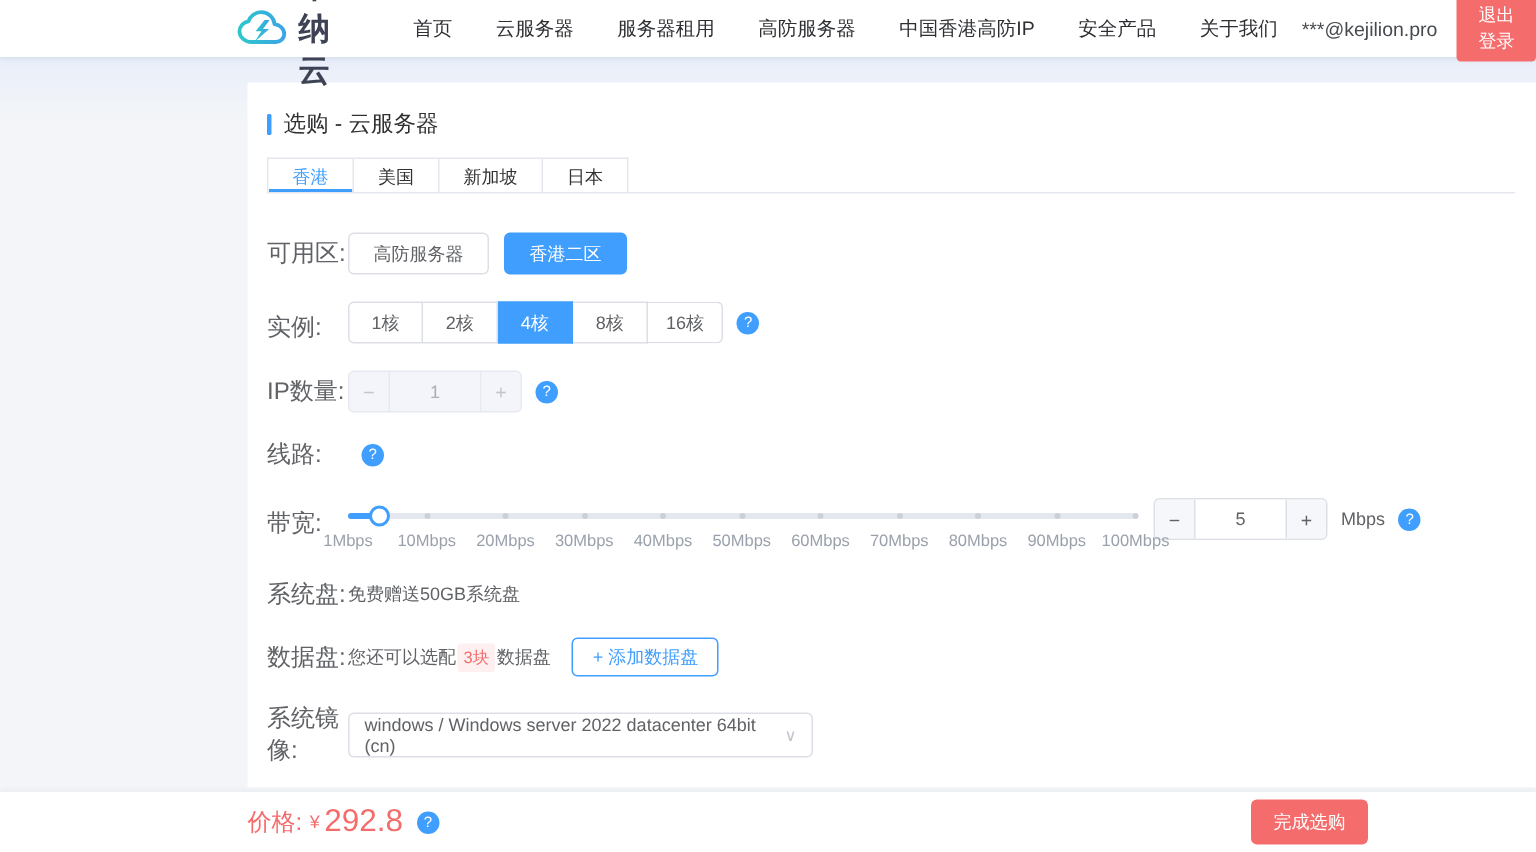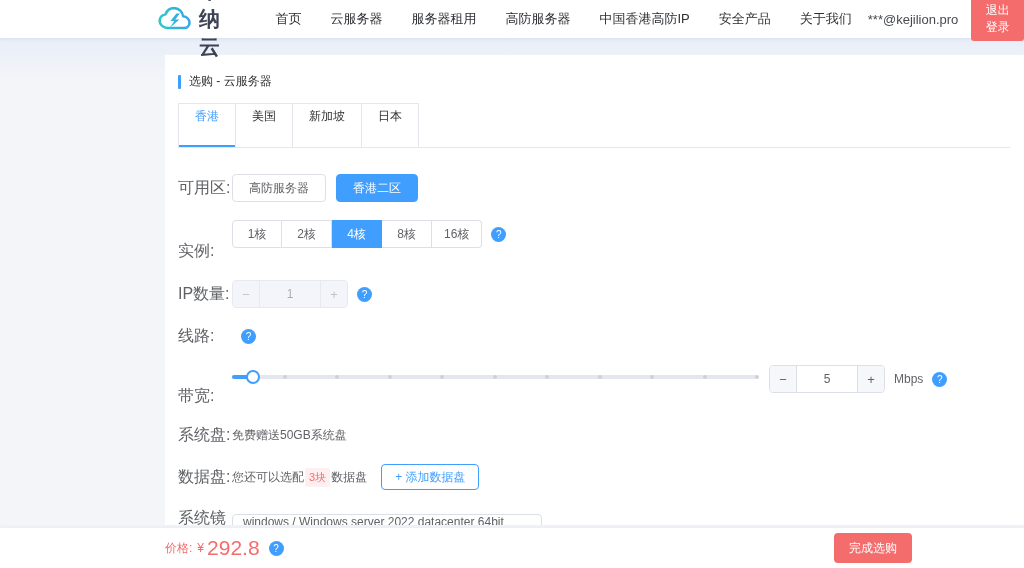--- a/index.html
+++ b/index.html
@@ -14,32 +14,32 @@
   .nav-item { font-size:13px; color:#2d2f33; cursor:pointer; white-space:nowrap; }
   .user-email { margin-left:16px; font-size:13px; color:#46494e; }
   .logout-btn { margin-left:13px; background:#f56c6c; color:#fff; border:none; border-radius:3px; font-size:12px; padding:5px 9px; cursor:pointer; }
 
   
   .main-bg { height:490px; background:linear-gradient(180deg,#e8eef9 0,#f3f5f8 42px); }
   .card { margin-left:165px; height:470px; background:#fff; overflow:hidden; padding:18px 14px 0 13px; position:relative; top:17px; }
 
   .section-title { display:flex; align-items:center; gap:8px; }
   .title-bar { width:3px; height:14px; background:#409eff; border-radius:1px; }
-  .title-text { font-size:12px; color:#303133; }
+  .title-text { font-size:15px; color:#303133; }
 
   .tabs { display:flex; margin-top:13px; border-bottom:1px solid #e4e7ed; }
-  .tab { height:44px; line-height:25px; padding:0 16px; font-size:12px; color:#303133; background:#fff; border:1px solid #e4e7ed; border-right:none; border-bottom:none; cursor:pointer; }
+  .tab { height:23px; line-height:25px; padding:0 16px; font-size:12px; color:#303133; background:#fff; border:1px solid #e4e7ed; border-right:none; border-bottom:none; cursor:pointer; }
   .tab:last-of-type { border-right:1px solid #e4e7ed; }
   .tab.active { color:#409eff; box-shadow:inset 0 -2px 0 #409eff; }
 
   .form { margin-top:26px; }
   .row { display:flex; align-items:center; margin-bottom:18px; }
   .row-label { width:54px; flex-shrink:0; font-size:16px; color:#606266; }
   .row-top { align-items:flex-start; }
-  .row-top .row-label { margin-top:21px; }
+  .row-top .row-label { margin-top:7px; }
 
   .btn-opt { height:28px; padding:0 16px; margin-right:10px; font-size:12px; color:#606266; background:#fff; border:1px solid #dcdfe6; border-radius:4px; cursor:pointer; }
   .btn-opt.active { background:#409eff; border-color:#409eff; color:#fff; }
 
   .seg-group { display:inline-flex;align-items:flex-end; }
   .seg { min-width:50px; height:28px; line-height:26px; padding:0 12px; text-align:center; font-size:12px; color:#606266; background:#fff; border:1px solid #dcdfe6; border-left:none; cursor:pointer; }
   .seg:first-child { border-left:1px solid #dcdfe6; border-radius:4px 0 0 4px; }
   .seg:last-child { border-radius:0 4px 4px 0; }
   .seg.active { background:#409eff; border-color:#409eff; color:#fff; }
   .stack { display:flex; flex-direction:column; gap:6px; }
@@ -69,21 +69,21 @@
   .plain-text { font-size:12px; color:#606266; }
   .badge { display:inline-block; background:#fef0f0; color:#f56c6c; font-size:11px; padding:2px 4px; border-radius:2px; margin:0 1px; }
   .add-disk-btn { margin-left:14px; height:26px; padding:0 13px; background:#fff; border:1px solid #409eff; color:#409eff; font-size:12px; border-radius:4px; cursor:pointer; }
 
   .select-box { width:310px; height:30px; border:1px solid #dcdfe6; border-radius:4px; display:flex; align-items:center; justify-content:space-between; padding:0 10px; font-size:12px; color:#606266; background:#fff; cursor:pointer; }
   .select-arrow { color:#c0c4cc; font-size:11px; }
 
   
   .footer { position:fixed; left:0; bottom:0; width:1024px; height:40px; background:#fff; display:flex; align-items:center; padding:0 112px 0 165px; box-shadow:0 -1px 4px rgba(30,60,100,.06); z-index:20; }
   .price-group { display:flex; align-items:center; }
-  .price-label { font-size:12px; color:#f56c6c; }
+  .price-label { font-size:16px; color:#f56c6c; }
   .price-cur { font-size:12px; color:#f56c6c; margin-left:5px; }
   .price-val { font-size:21px; color:#f56c6c; margin-left:3px; }
   .footer-spacer { flex:1; }
   .btn-plain { height:30px; padding:0 14px; background:#fff; border:1px solid #dcdfe6; border-radius:4px; font-size:12px; color:#606266; cursor:pointer; }
   .btn-danger { height:30px; padding:0 15px; background:#f56c6c; border:none; border-radius:4px; font-size:12px; color:#fff; margin-left:10px; cursor:pointer; }
 </style>
 </head>
 <body>
 
 <div class="navbar">
@@ -180,20 +180,33 @@
               <span class="slider-dot" style="left:30%"></span>
               <span class="slider-dot" style="left:40%"></span>
               <span class="slider-dot" style="left:50%"></span>
               <span class="slider-dot" style="left:60%"></span>
               <span class="slider-dot" style="left:70%"></span>
               <span class="slider-dot" style="left:80%"></span>
               <span class="slider-dot" style="left:90%"></span>
               <span class="slider-dot" style="left:100%"></span>
               <div class="slider-handle"></div>
             </div>
+            <div class="slider-labels">
+              <span style="left:0%">1Mbps</span>
+              <span style="left:10%">10Mbps</span>
+              <span style="left:20%">20Mbps</span>
+              <span style="left:30%">30Mbps</span>
+              <span style="left:40%">40Mbps</span>
+              <span style="left:50%">50Mbps</span>
+              <span style="left:60%">60Mbps</span>
+              <span style="left:70%">70Mbps</span>
+              <span style="left:80%">80Mbps</span>
+              <span style="left:90%">90Mbps</span>
+              <span style="left:100%">100Mbps</span>
+            </div>
           </div>
           <div class="bw-right">
             <div class="stepper">
               <button class="st-btn">−</button>
               <input class="st-val" value="5" style="">
               <button class="st-btn">+</button>
             </div>
             <span class="bw-unit">Mbps</span>
             <span class="help">?</span>
           </div>

